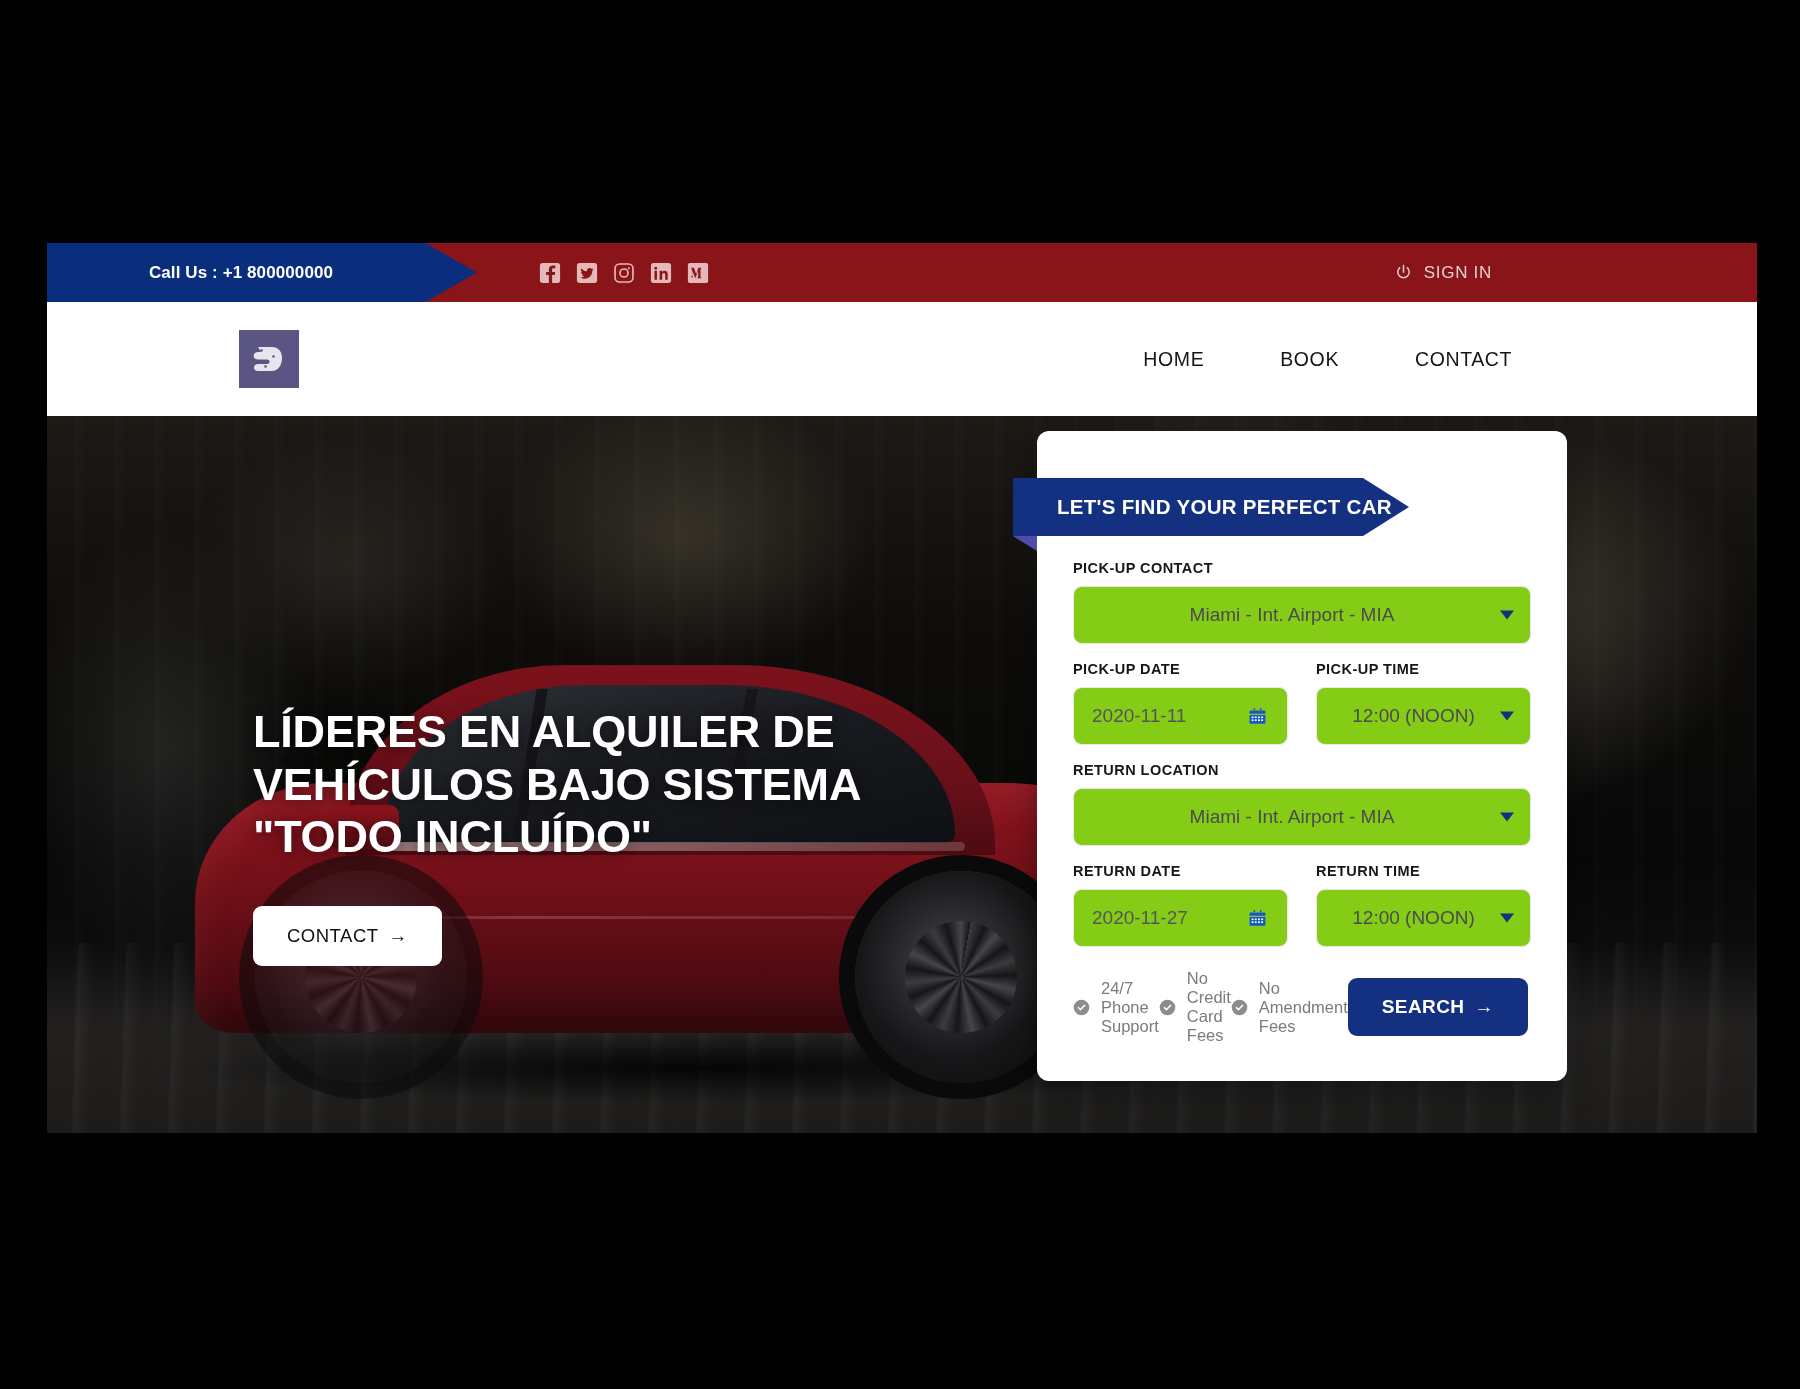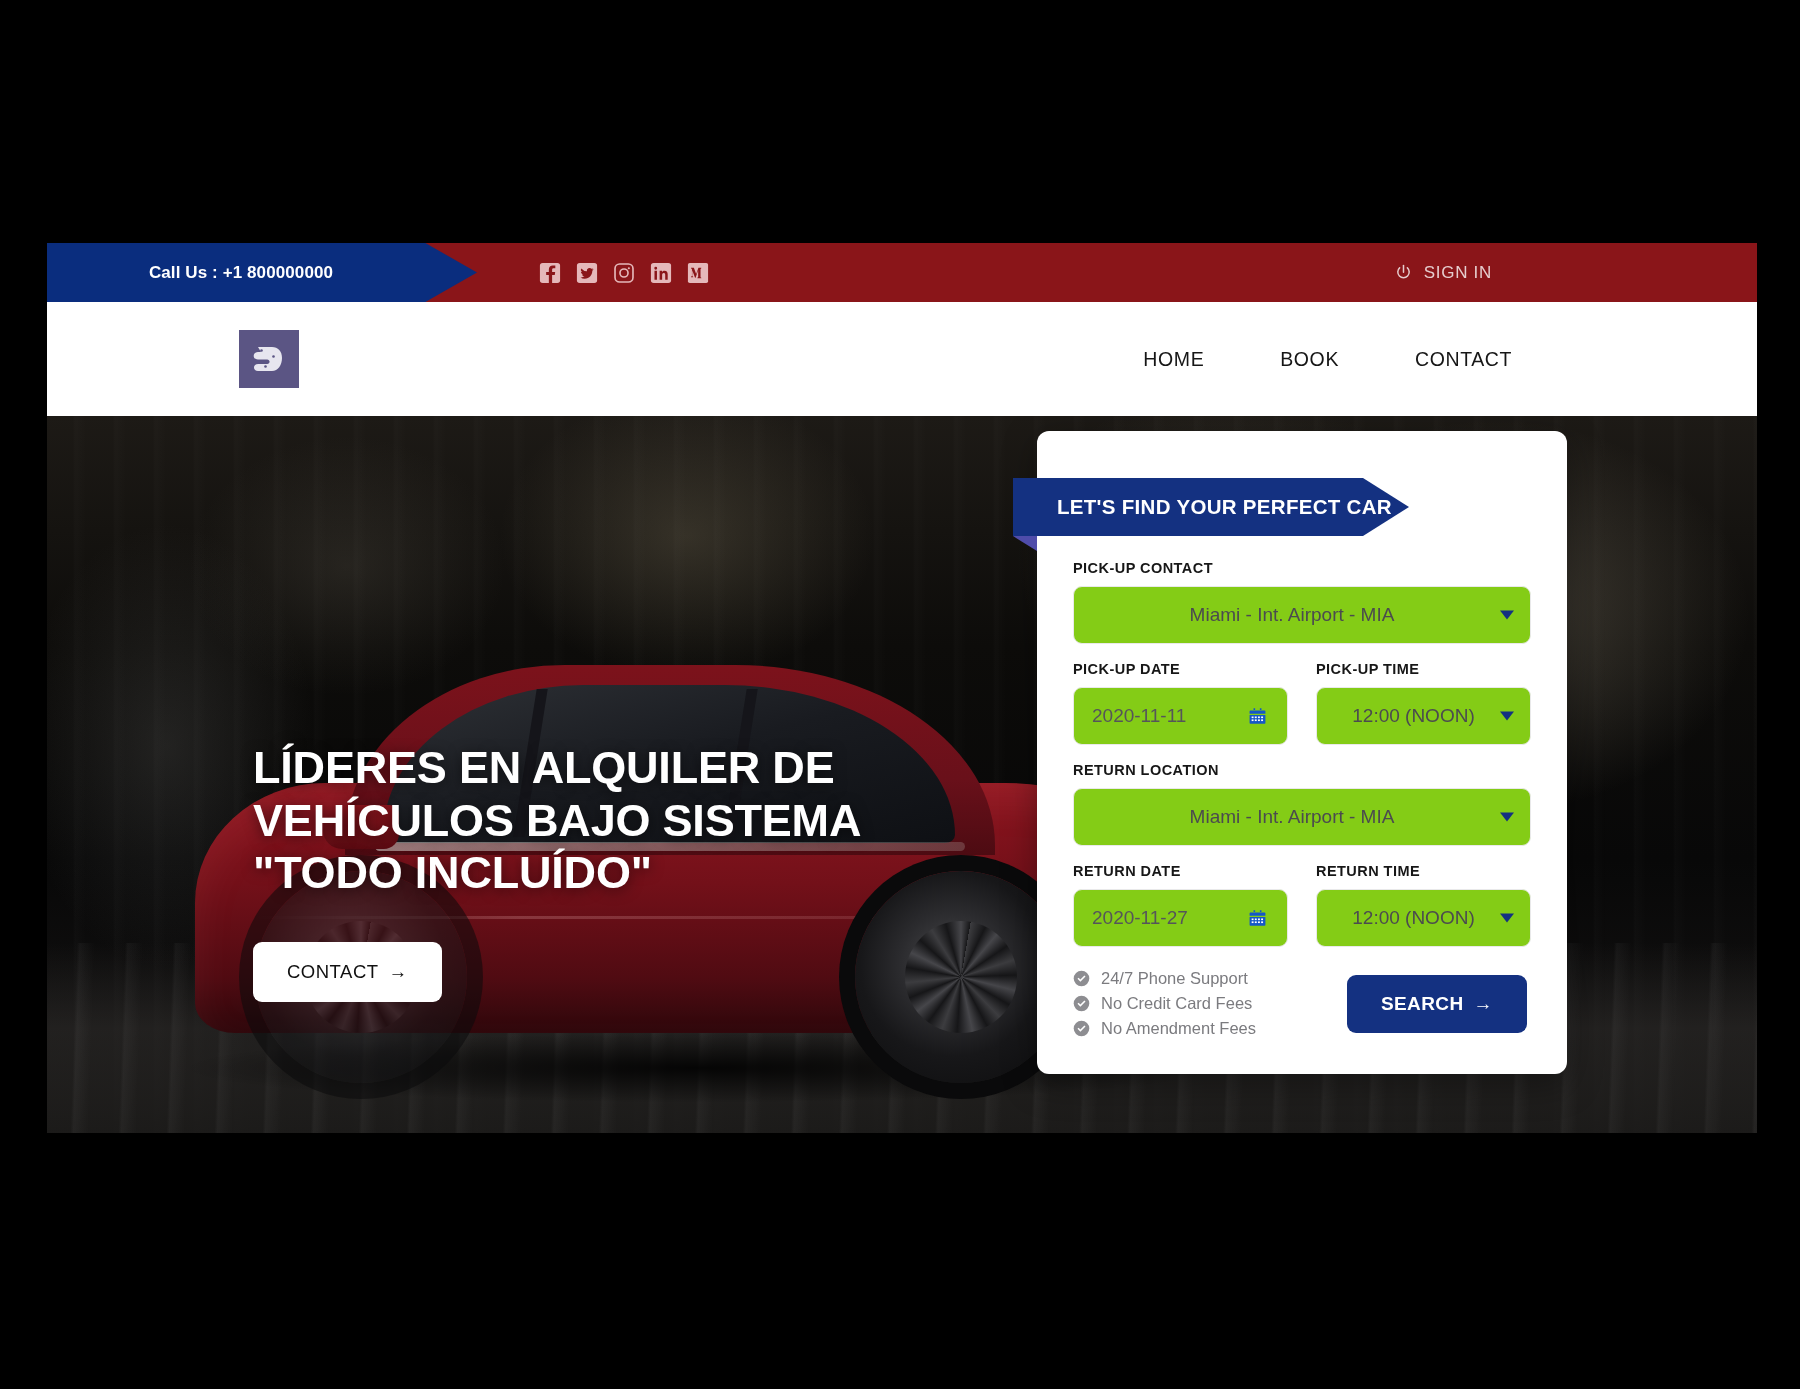--- a/index.html
+++ b/index.html
@@ -251,21 +251,20 @@
     width: 1050px; height: 70px;
     background: radial-gradient(ellipse at 50% 50%, rgba(0,0,0,.85), rgba(0,0,0,0) 70%);
   }
 
   
   #hero-copy {
     position: absolute;
     left: 206px;
     top: 290px;
     width: 700px;
-    margin-top: 36px;
   }
   #hero-title {
     color: #ffffff;
     font-size: 45px;
     line-height: 1.17;
     font-weight: bold;
     letter-spacing: -.2px;
     text-shadow: 0 2px 14px rgba(0,0,0,.55);
   }
   #contact-btn {
@@ -387,21 +386,21 @@
   .row-2 > div { flex: 1; }
   .row-2 .col-narrow { flex: 0 0 215px; }
 
   
   #perks-row {
     display: flex;
     align-items: center;
     justify-content: space-between;
     margin-top: 22px;
   }
-  #perks { display: flex; flex-direction: column; gap: 6px; }
+  #perks { display: flex; flex-direction: row; }
   .perk {
     display: flex;
     align-items: center;
     gap: 11px;
     color: #7b7b7f;
     font-size: 16.5px;
   }
   .perk .check { color: #8d8d91; display: flex; }
   #search-btn {
     background: #143181;

